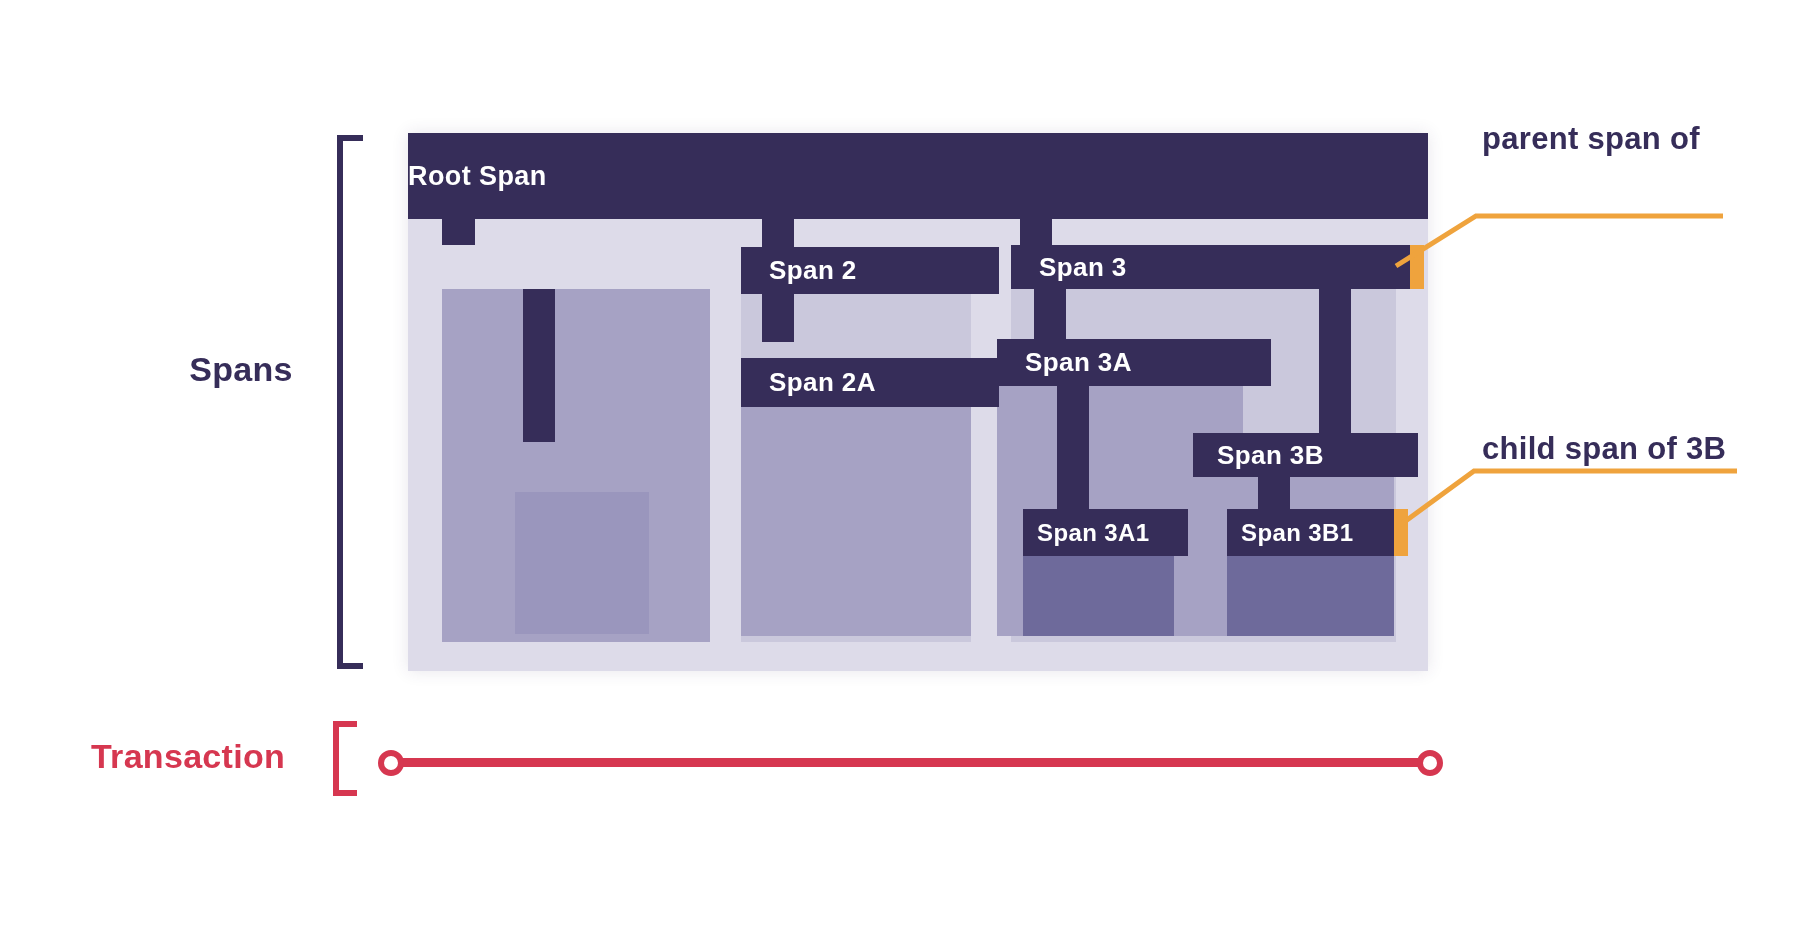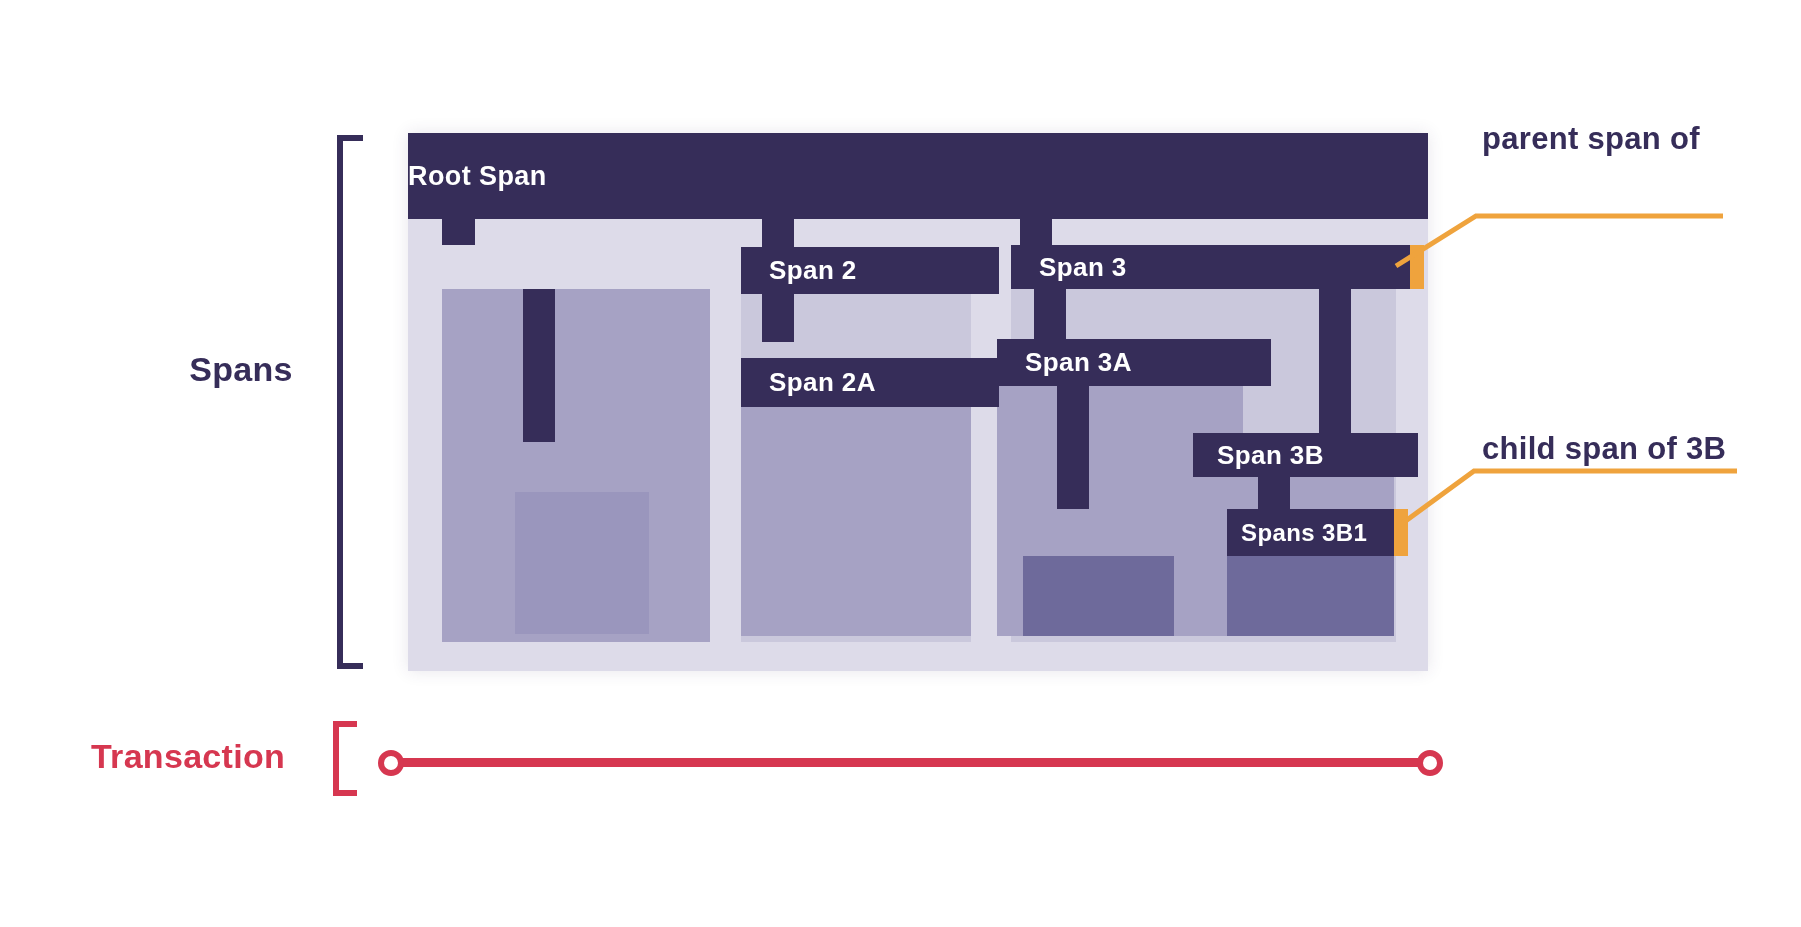--- a/index.html
+++ b/index.html
@@ -207,23 +207,26 @@
     </div>
 
     <div class="span-bar span3a-bar">
       <span>Span 3A</span>
     </div>
 
     <div class="span-bar span3b-bar">
       <span>Span 3B</span>
     </div>
 
+    <div class="span-bar span3a1-bar small">
+      <span>Span 3A1</span>
+    </div>
 
     <div class="span-bar span3b1-bar small">
-      <span>Spans 3B1</span>
+      <span>Span 3B1</span>
       <div class="marker"></div>
     </div>
 
   </div>
 
   <svg class="overlay" width="1801" height="927" viewBox="0 0 1801 927">
     <polyline class="anno-line" points="1396,266 1476,216 1723,216"></polyline>
     <polyline class="anno-line" points="1396,528 1474,471 1737,471"></polyline>
   </svg>
 

